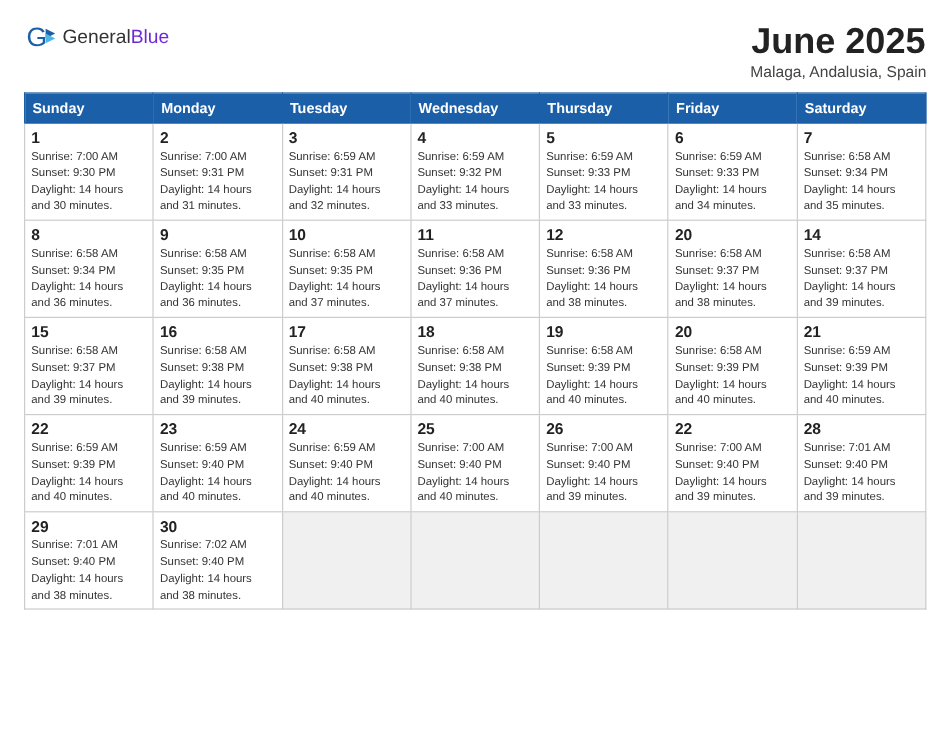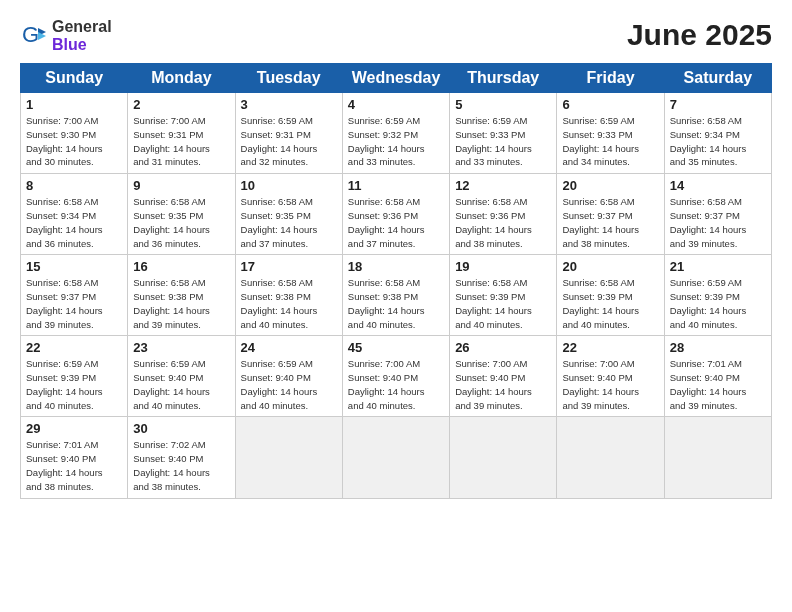--- a/index.html
+++ b/index.html
@@ -21,23 +21,23 @@
       justify-content: space-between;
       align-items: flex-start;
       margin-bottom: 10px;
     }
     .logo {
       display: flex;
       align-items: center;
     }
     .logo-text {
       display: flex;
-      flex-direction: column;
+      flex-direction: row;
       font-size: 16px;
-      font-weight: bold;
+      font-weight: normal;
       line-height: 1.1;
     }
     .logo-general { color: #333; }
     .logo-blue { color: #6d28d9; }
     .logo-icon {
       width: 28px;
       height: 28px;
       margin-right: 4px;
     }
     .title-area {
@@ -53,23 +53,23 @@
       color: #444;
     }
     .calendar {
       width: 100%;
       border-collapse: collapse;
       table-layout: fixed;
     }
     .calendar th {
       background: #1a5fa8;
       color: #fff;
-      text-align: center;
+      text-align: left;
       padding: 5px 6px;
-      font-size: 16px;
+      font-size: 12px;
       font-weight: bold;
       border: 1px solid #1a5fa8;
     }
     .calendar td {
       border: 1px solid #ccc;
       vertical-align: top;
       padding: 4px 5px;
       font-size: 9.5px;
       color: #333;
       height: 80px;
@@ -103,20 +103,21 @@
         <polygon points="18,6 26,10 18,14" fill="#1a5fa8"></polygon>
         <polygon points="18,10 26,14 18,18" fill="#4db6e8"></polygon>
       </svg>
       <div class="logo-text">
         <span class="logo-general">General</span>
         <span class="logo-blue">Blue</span>
       </div>
     </div>
     <div class="title-area">
       <div class="month-title">June 2025</div>
+      <div class="location">Malaga, Andalusia, Spain</div>
     </div>
   </div>
 
   <table class="calendar">
     <thead>
       <tr>
         <th>Sunday</th>
         <th>Monday</th>
         <th>Tuesday</th>
         <th>Wednesday</th>
@@ -223,21 +224,21 @@
           </td>
           <td>
             <span class="day-num">23</span>
             <div class="cell-info">Sunrise: 6:59 AM<br>Sunset: 9:40 PM<br>Daylight: 14 hours<br>and 40 minutes.</div>
           </td>
           <td>
             <span class="day-num">24</span>
             <div class="cell-info">Sunrise: 6:59 AM<br>Sunset: 9:40 PM<br>Daylight: 14 hours<br>and 40 minutes.</div>
           </td>
           <td>
-            <span class="day-num">45</span>
+            <span class="day-num">25</span>
             <div class="cell-info">Sunrise: 7:00 AM<br>Sunset: 9:40 PM<br>Daylight: 14 hours<br>and 40 minutes.</div>
           </td>
           <td>
             <span class="day-num">26</span>
             <div class="cell-info">Sunrise: 7:00 AM<br>Sunset: 9:40 PM<br>Daylight: 14 hours<br>and 39 minutes.</div>
           </td>
           <td>
             <span class="day-num">22</span>
             <div class="cell-info">Sunrise: 7:00 AM<br>Sunset: 9:40 PM<br>Daylight: 14 hours<br>and 39 minutes.</div>
           </td>

